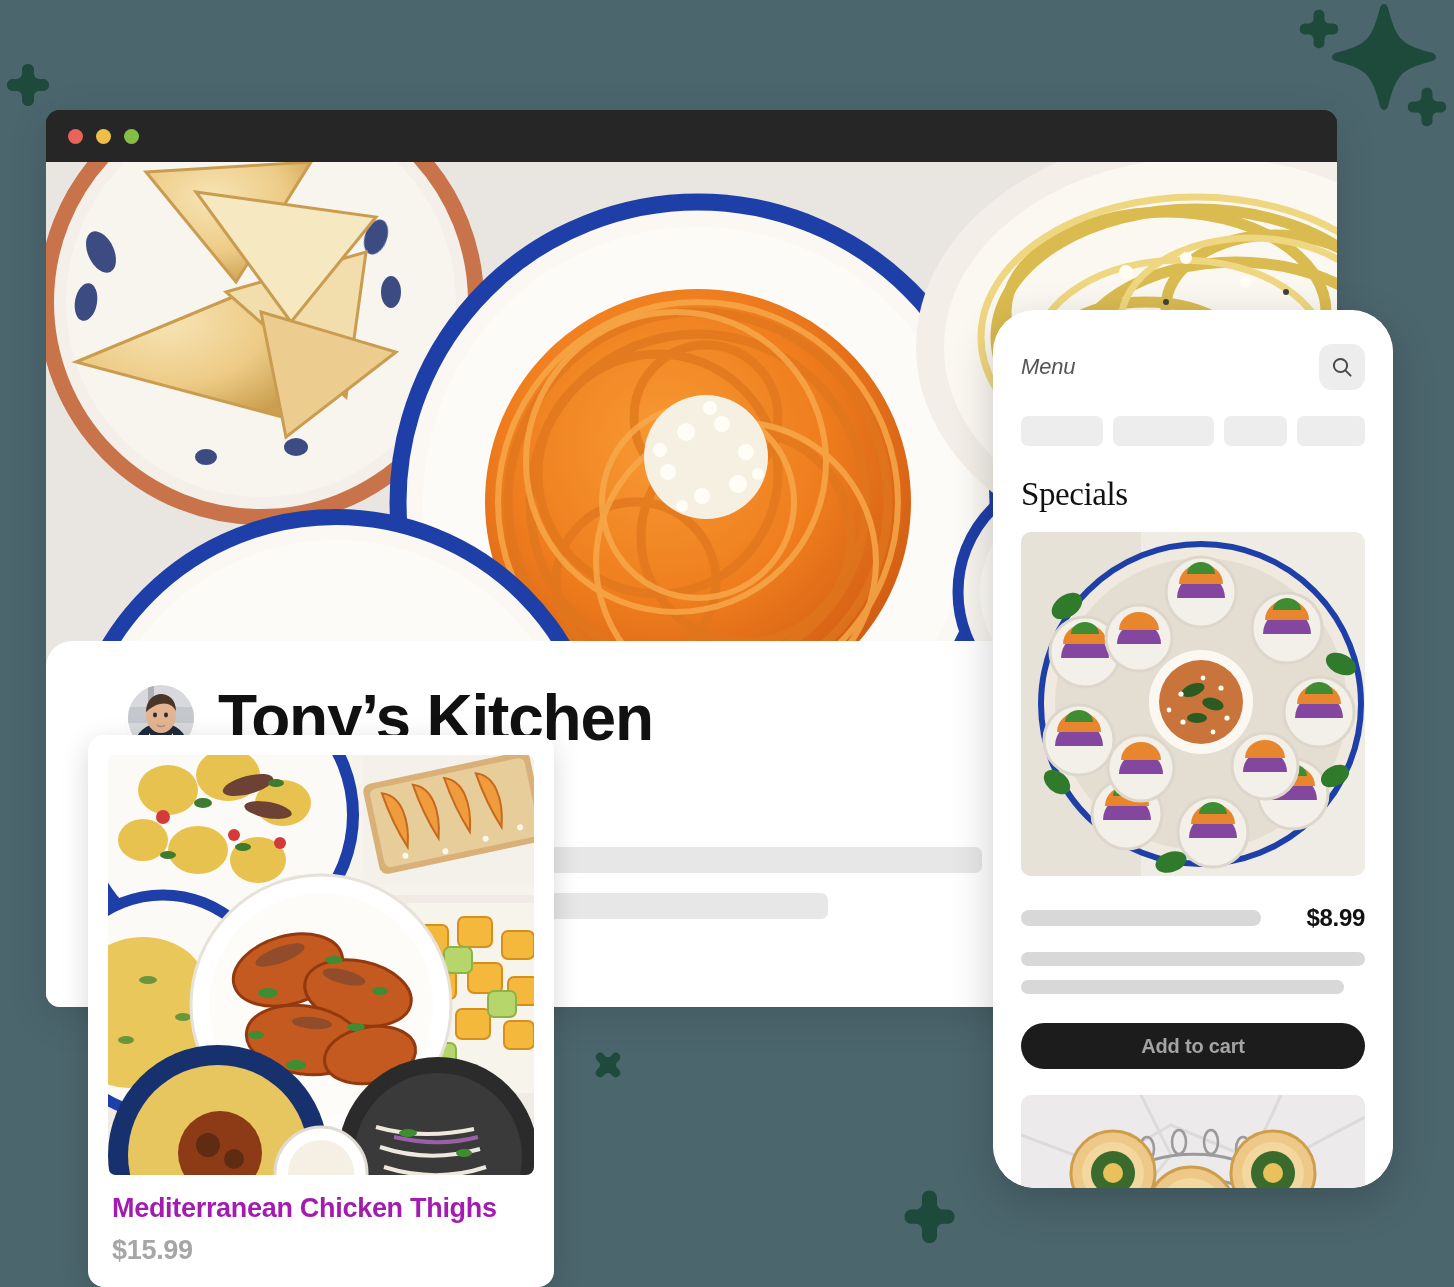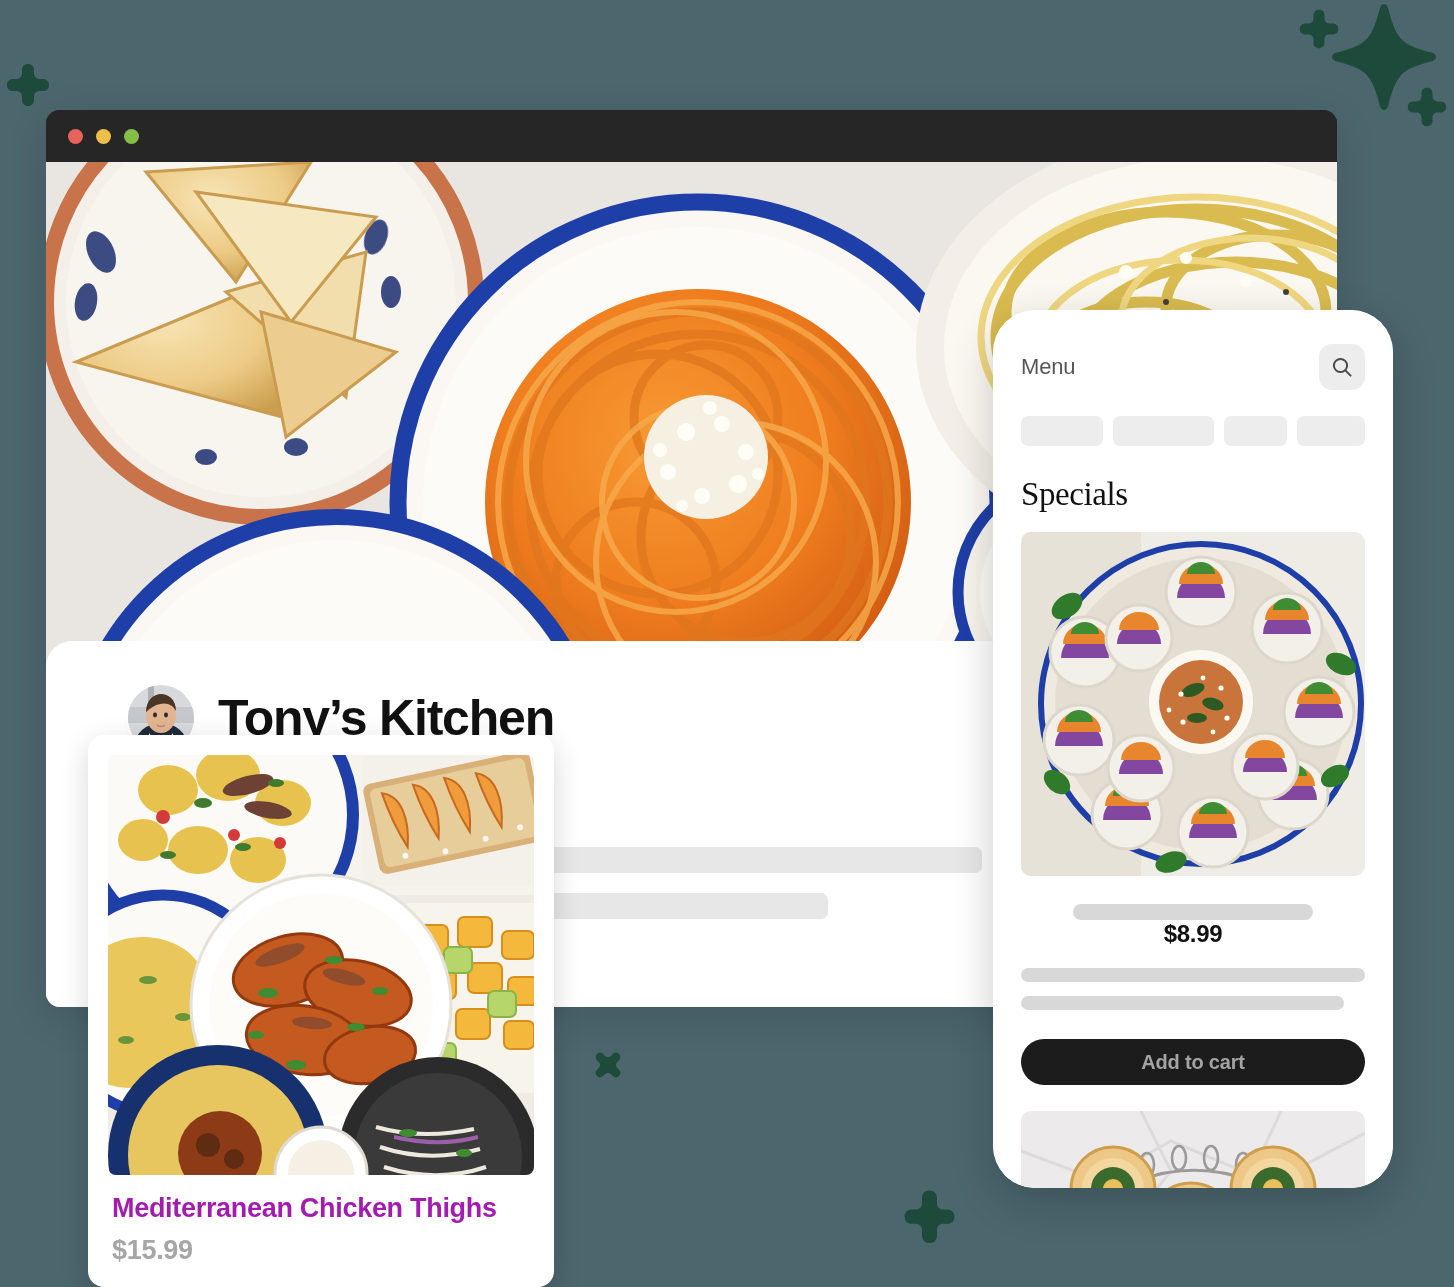--- a/index.html
+++ b/index.html
@@ -33,21 +33,21 @@
 
   
   .panel{
     position:absolute;left:0;top:531px;width:1291px;height:366px;
     background:#ffffff;border-top-left-radius:26px;border-top-right-radius:26px;
   }
   .shop-header{display:flex;align-items:center;gap:24px;padding:44px 0 0 82px;}
   .avatar{width:66px;height:66px;border-radius:50%;overflow:hidden;flex:none;
           box-shadow:0 0 0 3px #fff, 0 1px 4px rgba(0,0,0,.18);position:relative;}
   .avatar svg{display:block;}
-  .shop-title{font-size:50px;font-weight:700;color:#111;letter-spacing:-1.2px;line-height:1;}
+  .shop-title{font-size:64px;font-weight:700;color:#111;letter-spacing:-1.2px;line-height:1;}
 
   .skel{background:#e7e7e7;border-radius:7px;}
   .sk1{position:absolute;left:98px;top:206px;width:838px;height:26px;}
   .sk2{position:absolute;left:98px;top:252px;width:684px;height:26px;}
 
   
   .dish-card{
     position:absolute;left:88px;top:735px;width:466px;height:552px;
     background:#fff;border-radius:16px;
     box-shadow:0 8px 28px rgba(0,0,0,.16);
@@ -61,31 +61,31 @@
   .phone{
     position:absolute;left:993px;top:310px;width:400px;height:878px;
     background:#fbfaf8;border-radius:42px;
     box-shadow:0 14px 44px rgba(0,0,0,.20);
     overflow:hidden;
   }
   .phone-screen{position:absolute;left:0;top:0;right:0;bottom:0;background:#fff;border-radius:42px;overflow:hidden;}
   .phone-inner{position:absolute;left:28px;top:0;right:28px;}
 
   .phone-top{display:flex;align-items:center;justify-content:space-between;padding-top:34px;}
-  .menu-label{font-size:22px;color:#555;letter-spacing:-.2px;}
+  .menu-label{font-size:22px;color:#555;letter-spacing:-.2px;font-style:italic;}
   .search-btn{width:46px;height:46px;border-radius:13px;background:#ededed;display:flex;align-items:center;justify-content:center;}
 
   .chiprow{display:flex;gap:10px;margin-top:26px;}
   .chip{height:30px;border-radius:7px;background:#ededed;}
 
   .specials{font-family:"Liberation Serif", serif;font-size:33px;font-weight:400;color:#111;margin-top:30px;letter-spacing:-.4px;}
 
   .food-a{margin-top:19px;width:344px;height:344px;border-radius:10px;overflow:hidden;position:relative;}
 
-  .priceline{display:flex;align-items:center;justify-content:space-between;margin-top:28px;flex-direction:column;}
+  .priceline{display:flex;align-items:center;justify-content:space-between;margin-top:28px;}
   .pb{height:16px;border-radius:8px;background:#d8d8d8;width:240px;}
   .price{font-size:24px;font-weight:700;color:#111;letter-spacing:-.3px;}
   .db1{height:14px;border-radius:7px;background:#d8d8d8;width:100%;margin-top:20px;}
   .db2{height:14px;border-radius:7px;background:#d8d8d8;width:94%;margin-top:14px;}
 
   .cart-btn{
     margin-top:29px;height:46px;border-radius:23px;background:#1c1c1c;color:#a3a3a3;
     display:flex;align-items:center;justify-content:center;
     font-size:20px;font-weight:700;letter-spacing:-.2px;border:none;width:100%;
   }

